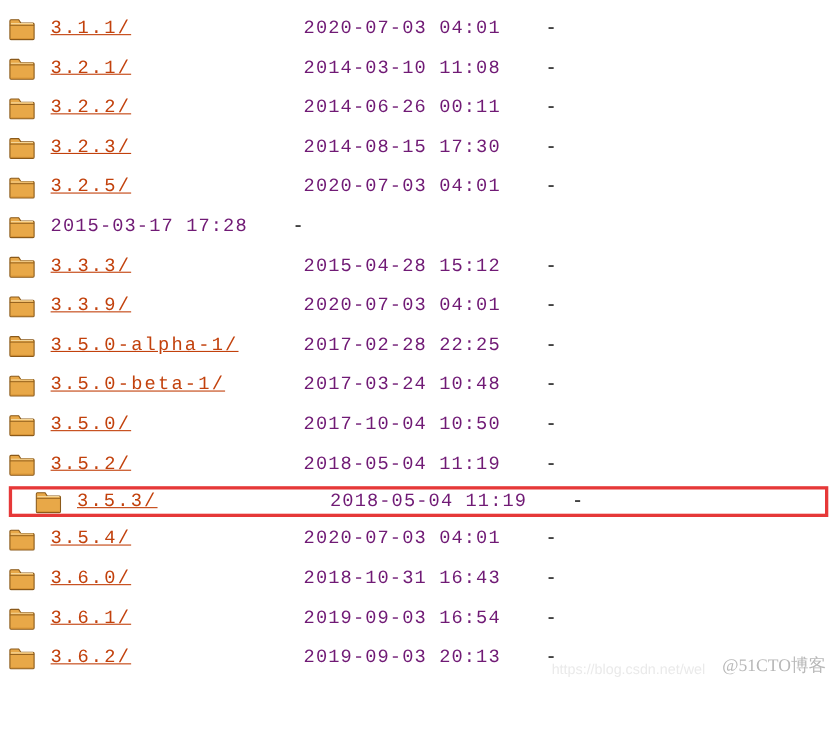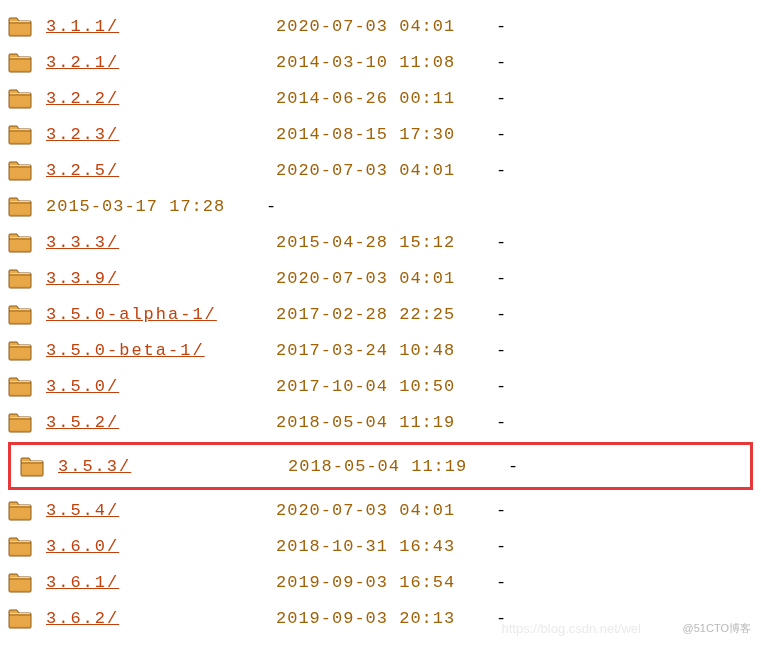--- a/index.html
+++ b/index.html
@@ -16,55 +16,55 @@
     }
     .row {
       display: flex;
       align-items: center;
       height: 36px;
       padding-left: 8px;
     }
     .row.highlighted {
       border: 3px solid #e63838;
       margin: 2px 8px;
-      padding-left: 9px;
-      height: 48px;
+      padding-left: 21px;
+      height: 28px;
     }
     .folder-icon {
       width: 24px;
       height: 22px;
       margin-right: 14px;
       flex-shrink: 0;
     }
     .folder-link {
       color: #c2410c;
       text-decoration: underline;
       letter-spacing: 2px;
       font-family: "Courier New", Courier, monospace;
       width: 230px;
       flex-shrink: 0;
     }
     .date-col {
-      color: #a16207;
+      color: #701a75;
       letter-spacing: 1px;
       width: 205px;
       flex-shrink: 0;
     }
     .size-col {
       color: #000;
       width: 40px;
       text-align: center;
     }
     .watermark {
       position: absolute;
       bottom: 8px;
       right: 10px;
-      font-size: 11px;
+      font-size: 16px;
       color: #b8b8b8;
-      font-family: Liberation Sans, sans-serif;
+      font-family: Liberation Serif, serif;
       letter-spacing: 0;
     }
     .watermark2 {
       position: absolute;
       bottom: 8px;
       right: 120px;
       font-size: 13px;
       color: #eaeaea;
       font-family: Arial, sans-serif;
       letter-spacing: 0;

